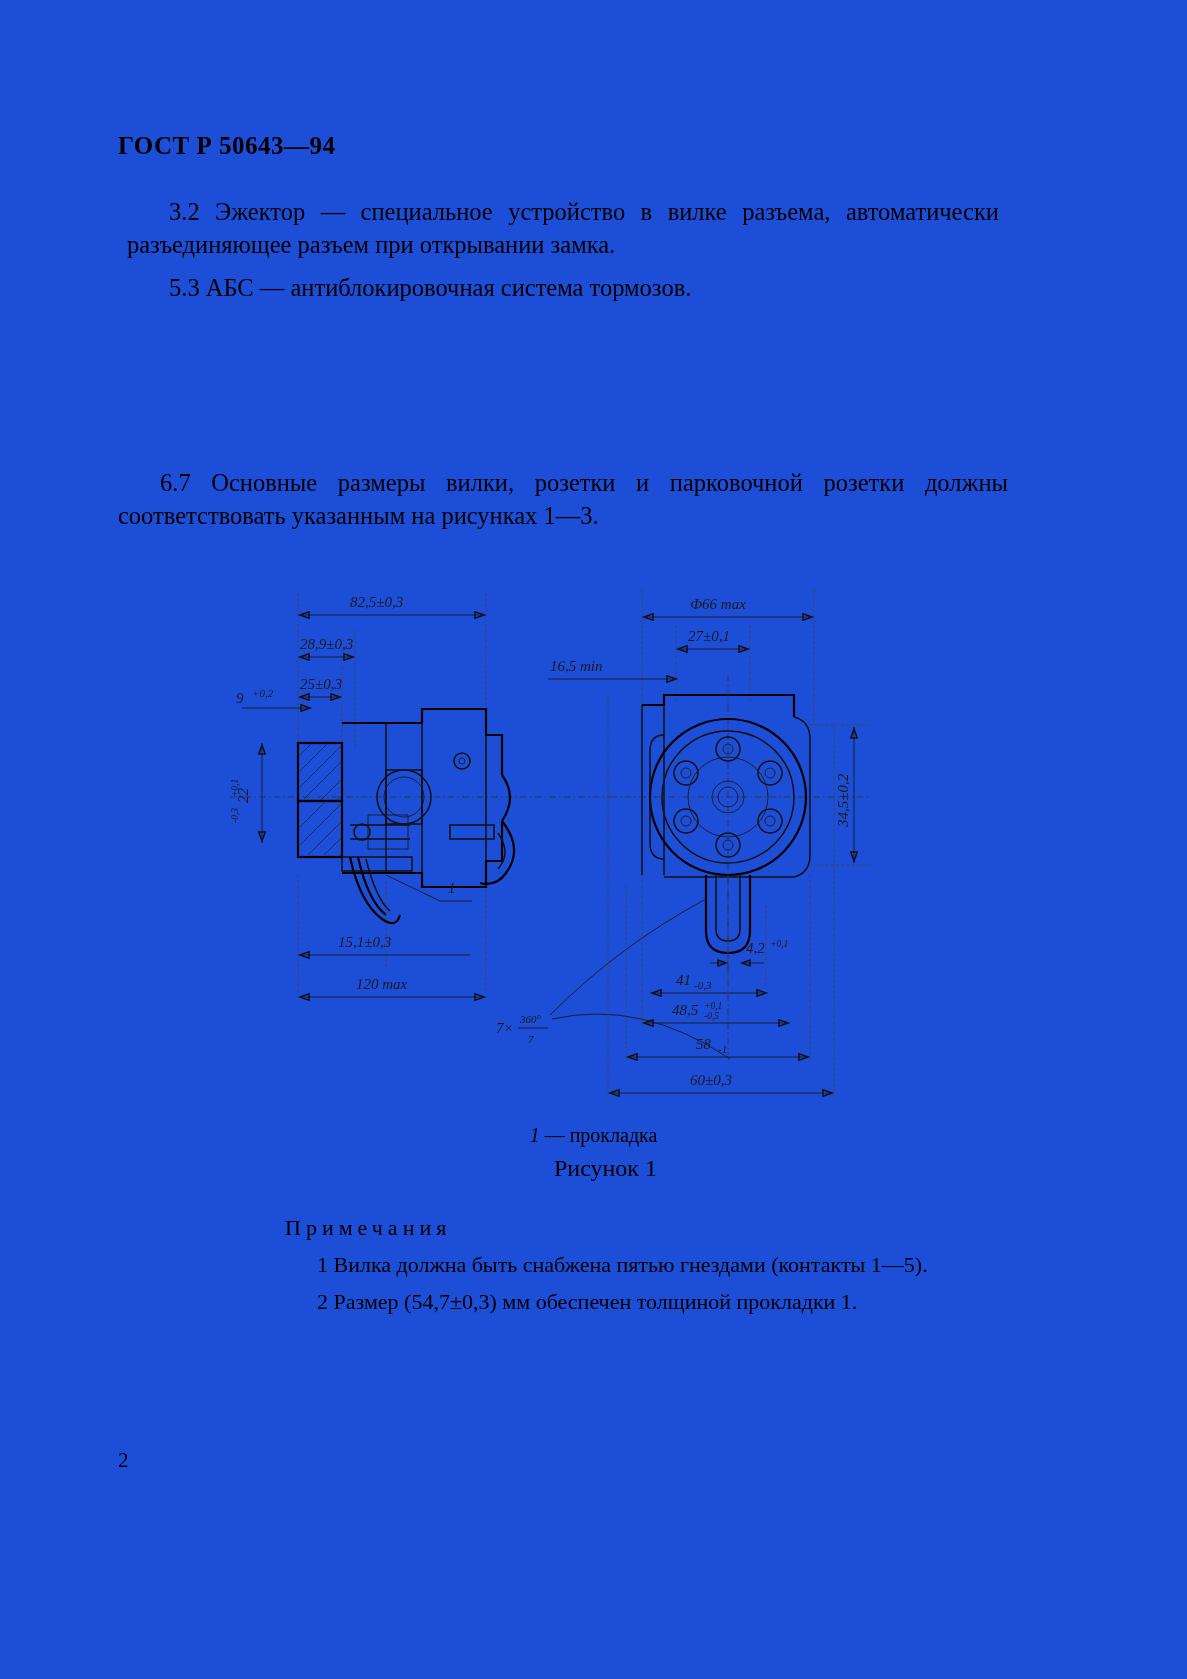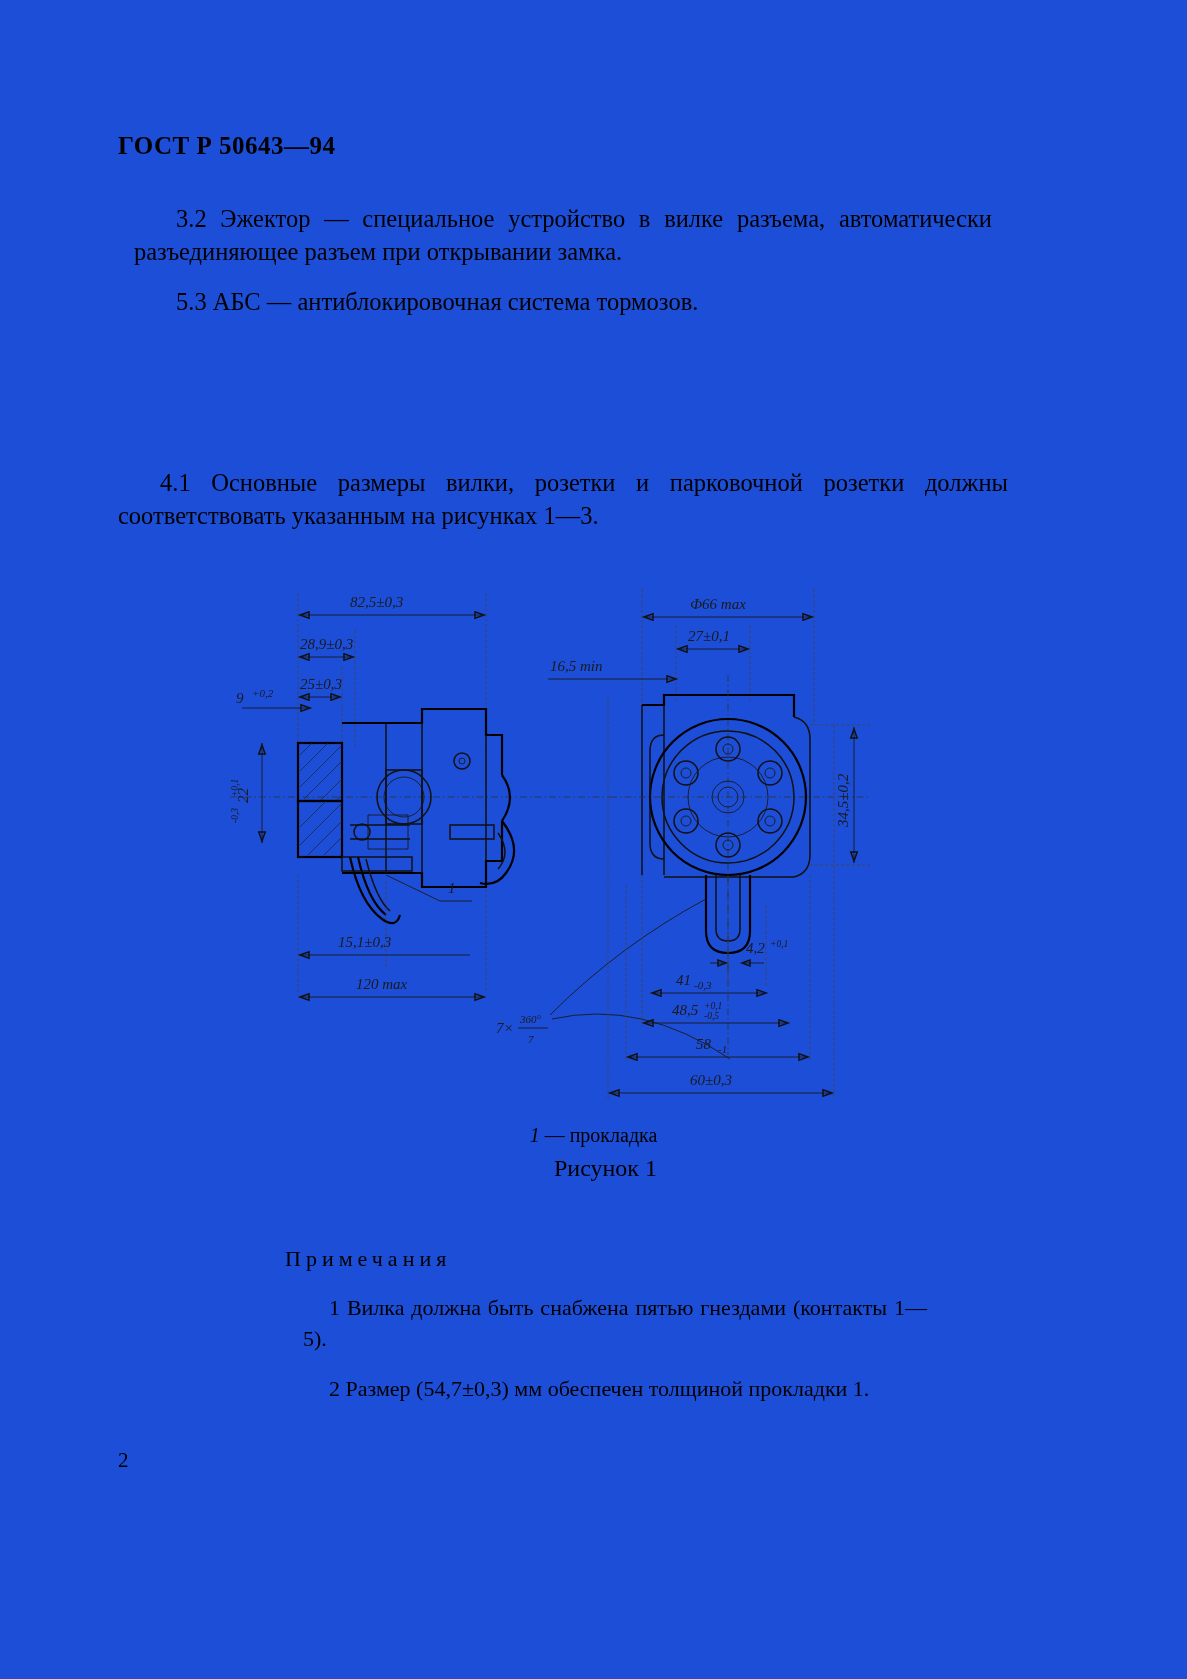--- a/index.html
+++ b/index.html
@@ -35,21 +35,21 @@
     position: absolute;
     left: 118px;
     top: 186px;
     width: 890px;
     font-size: 24.5px;
     line-height: 1.36;
     text-align: justify;
     font-family: "Liberation Serif", serif;
   }
   .body-block p {
-    margin: 16px;
+    margin: 9px;
     text-indent: 42px;
     text-align: justify;
     text-justify: inter-word;
   }
   .body-block p.last-line-normal {
     text-align-last: left;
   }
 
   .section-title {
     position: absolute;
@@ -116,24 +116,23 @@
     left: 285px;
     top: 1212px;
     width: 660px;
     font-size: 22px;
     line-height: 1.42;
     font-family: "Liberation Serif", serif;
   }
   .notes-title {
     letter-spacing: 5px;
     margin-bottom: 2px;
-    margin-top: 31px;
   }
   .notes p {
-    margin: 18px;
+    margin: 6px;
     text-align: justify;
   }
   .notes p.indent { text-indent: 26px; }
 
   .page-number {
     position: absolute;
     left: 118px;
     top: 1448px;
     font-size: 21px;
     font-family: "Liberation Serif", serif;
@@ -171,21 +170,21 @@
 
   <div class="doc-header">ГОСТ Р 50643—94</div>
 
   <div class="body-block">
     <p>3.2 Эжектор — специальное устройство в вилке разъема, автоматически разъединяющее разъем при открывании замка.</p>
     <p class="last-line-normal">5.3 АБС — антиблокировочная система тормозов.</p>
   </div>
 
 
   <div class="para-41">
-    <p>4.1 Основные размеры вилки, розетки и парковочной розетки должны соответствовать указанным на рисунках 1—3.</p>
+    <p>6.7 Основные размеры вилки, розетки и парковочной розетки должны соответствовать указанным на рисунках 1—3.</p>
   </div>
 
   <div class="figure-wrap">
     <svg class="figure-svg" width="820" height="560" viewBox="0 0 820 560">
 
       <g>
         <line class="ext" x1="108" y1="18" x2="108" y2="180"></line>
         <line class="ext" x1="296" y1="18" x2="296" y2="415"></line>
         <line class="ln-thin" x1="110" y1="40" x2="294" y2="40"></line>
         <path class="ln-med" d="M110 40 l9 -3.2 v6.4 z" fill="#111"></path>

